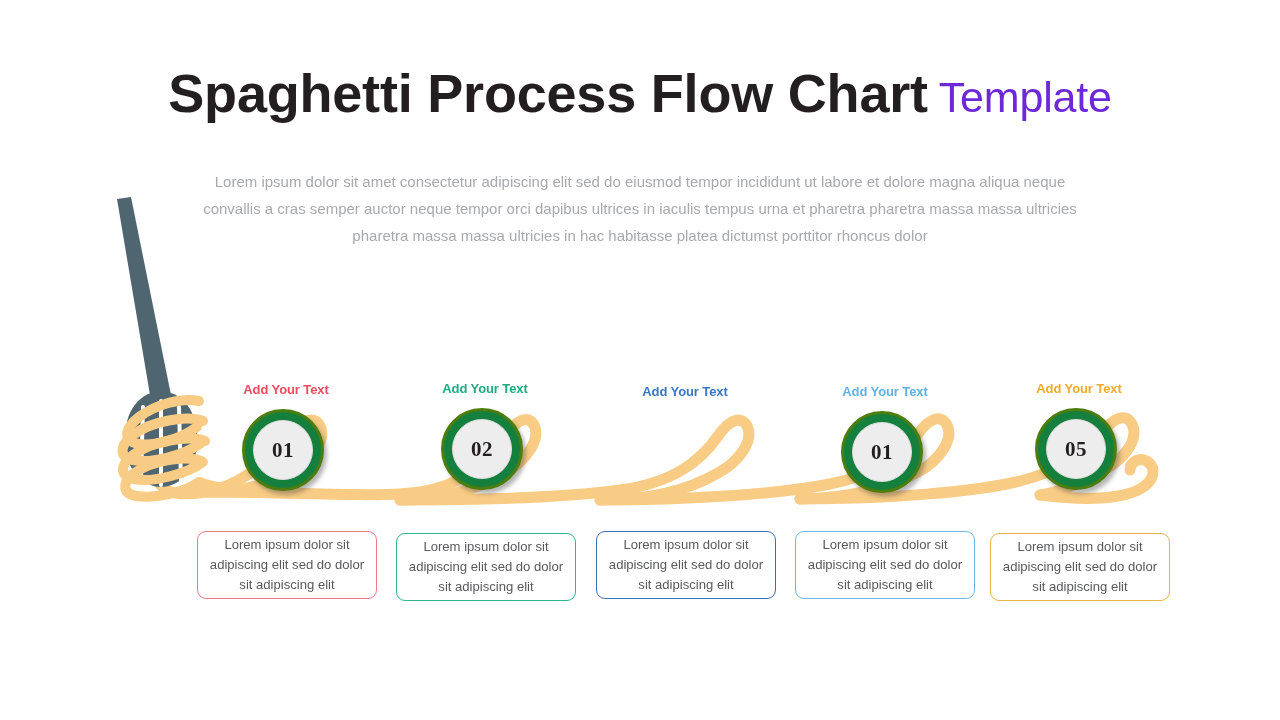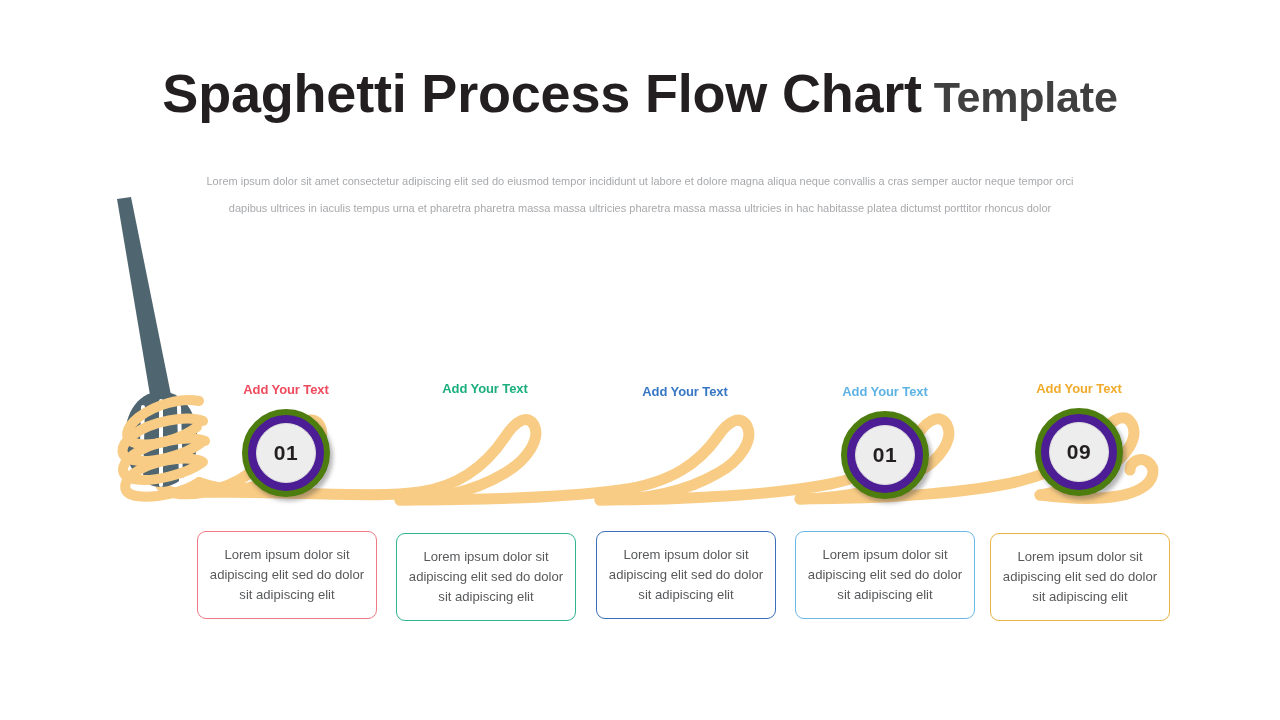--- a/index.html
+++ b/index.html
@@ -34,33 +34,33 @@
     white-space: nowrap;
   }
   #title-bold {
     font-size: 54px;
     font-weight: 700;
     color: #231f20;
     letter-spacing: -0.2px;
   }
   #title-light {
     font-size: 43px;
-    font-weight: 700;
-    color: #404040;
+    font-weight: 400;
+    color: #6d28d9;
     letter-spacing: -0.2px;
   }
 
   
   #subtitle {
     position: absolute;
     left: 190px;
     top: 168px;
     width: 900px;
     text-align: center;
-    font-size: 11px;
+    font-size: 15px;
     line-height: 27px;
     color: #a7a9ac;
     font-weight: 400;
   }
 
   
   #noodle-layer {
     position: absolute;
     left: 0; top: 0;
     width: 1280px; height: 720px;
@@ -96,26 +96,27 @@
     height: 86px;
     margin-top: 8px;
   }
   .badge {
     position: absolute;
     left: 56px;
     top: 0;
     width: 76px;
     height: 76px;
     border-radius: 50%;
-    background: #4c1d95;
-    border: 6px solid #4d7c0f;
+    background: #15803d;
+    border: 3px solid #4d7c0f;
     box-shadow: 3px 4px 4px rgba(60,60,60,0.38);
     display: flex;
     align-items: center;
     justify-content: center;
+    font-family: Liberation Serif, serif;
   }
   .badge-inner {
     width: 58px;
     height: 58px;
     border-radius: 50%;
     background: #ededed;
     border: 1px solid #dcdcdc;
     display: flex;
     align-items: center;
     justify-content: center;
@@ -124,21 +125,21 @@
     font-size: 21px;
     font-weight: 700;
     color: #231f20;
     letter-spacing: 0.5px;
   }
 
   
   .desc-box {
     position: absolute;
     width: 180px;
-    height: 88px;
+    height: 68px;
     border-radius: 9px;
     border: 1px solid #cccccc;
     background: #ffffff;
     display: flex;
     align-items: center;
     justify-content: flex-end;
     box-sizing: border-box;
     padding: 4px 8px;
   }
   .desc-text {
@@ -228,20 +229,27 @@
       <div class="badge" style="top:4px;">
         <div class="badge-inner">
           <span class="badge-num">01</span>
         </div>
       </div>
     </div>
   </div>
 
   <div class="step" style="left:385px; top:333px;">
     <div class="step-heading" style="color:#1CAE7E;">Add Your Text</div>
+    <div class="badge-wrap">
+      <div class="badge" style="top:4px;">
+        <div class="badge-inner">
+          <span class="badge-num">02</span>
+        </div>
+      </div>
+    </div>
   </div>
 
   <div class="step" style="left:585px; top:336px;">
     <div class="step-heading" style="color:#3877C4;">Add Your Text</div>
   </div>
 
   <div class="step" style="left:785px; top:336px;">
     <div class="step-heading" style="color:#5EB3E4;">Add Your Text</div>
     <div class="badge-wrap">
       <div class="badge" style="top:4px;">
@@ -250,21 +258,21 @@
         </div>
       </div>
     </div>
   </div>
 
   <div class="step" style="left:979px; top:333px;">
     <div class="step-heading" style="color:#F0AB2C;">Add Your Text</div>
     <div class="badge-wrap">
       <div class="badge" style="top:4px;">
         <div class="badge-inner">
-          <span class="badge-num">09</span>
+          <span class="badge-num">05</span>
         </div>
       </div>
     </div>
   </div>
 
   <div class="desc-box" style="left:197px; top:531px; border-color:#EE7A86;">
     <div class="desc-text">Lorem ipsum dolor sit adipiscing elit sed do dolor sit adipiscing elit</div>
   </div>
 
   <div class="desc-box" style="left:396px; top:533px; border-color:#2FB48E;">

